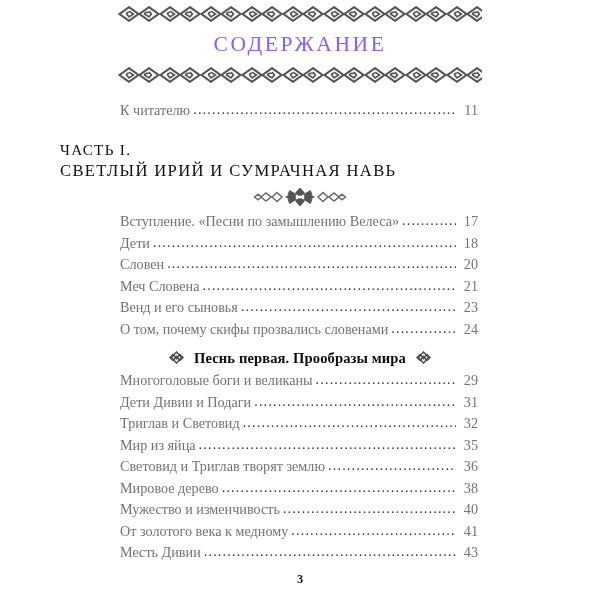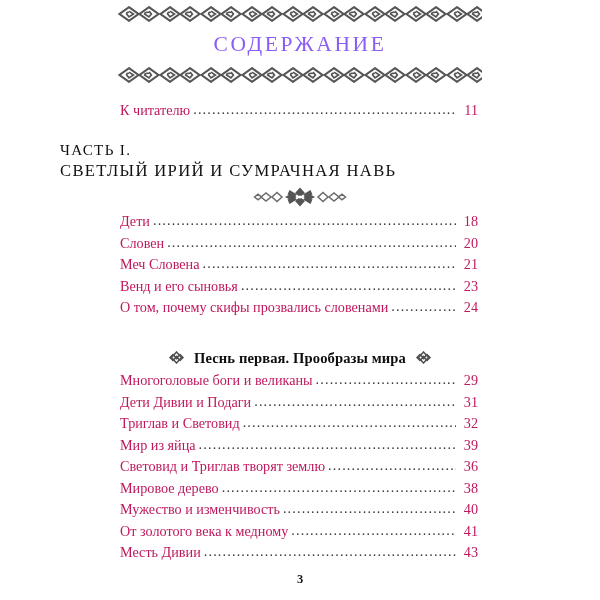--- a/index.html
+++ b/index.html
@@ -60,21 +60,21 @@
     left: 120px;
     width: 358px;
   }
   .first-entry { top: 100px; }
 
   .entry {
     display: flex;
     align-items: baseline;
     font-size: 14.2px;
     line-height: 21.5px;
-    color: #be185d;
+    color: #737373;
     white-space: nowrap;
   }
   .entry .etitle {
     flex: 0 0 auto;
     padding-right: 3px;
   }
   .entry .leader {
     flex: 1 1 auto;
     overflow: hidden;
     white-space: nowrap;
@@ -240,20 +240,25 @@
         <path d="M2.5 11 L6 8.2 L9.5 11 L6 13.8 Z"></path>
 
         <path d="M76 11 L71 6.5 L66 11 L71 15.5 Z"></path>
         <path d="M87 11 L82 7 L77 11 L82 15 Z"></path>
         <path d="M93.5 11 L90 8.2 L86.5 11 L90 13.8 Z"></path>
       </g>
     </svg>
   </div>
 
   <div class="entries" id="part-entries" style="top:211px">
+      <div class="entry">
+        <span class="etitle">Вступление. «Песни по замышлению Велеса»</span>
+        <span class="leader"></span>
+        <span class="epage">17</span>
+      </div>
       <div class="entry">
         <span class="etitle">Дети</span>
         <span class="leader"></span>
         <span class="epage">18</span>
       </div>
       <div class="entry">
         <span class="etitle">Словен</span>
         <span class="leader"></span>
         <span class="epage">20</span>
       </div>
@@ -310,21 +315,21 @@
         <span class="epage">31</span>
       </div>
       <div class="entry">
         <span class="etitle">Триглав и Световид</span>
         <span class="leader"></span>
         <span class="epage">32</span>
       </div>
       <div class="entry">
         <span class="etitle">Мир из яйца</span>
         <span class="leader"></span>
-        <span class="epage">39</span>
+        <span class="epage">35</span>
       </div>
       <div class="entry">
         <span class="etitle">Световид и Триглав творят землю</span>
         <span class="leader"></span>
         <span class="epage">36</span>
       </div>
       <div class="entry">
         <span class="etitle">Мировое дерево</span>
         <span class="leader"></span>
         <span class="epage">38</span>

